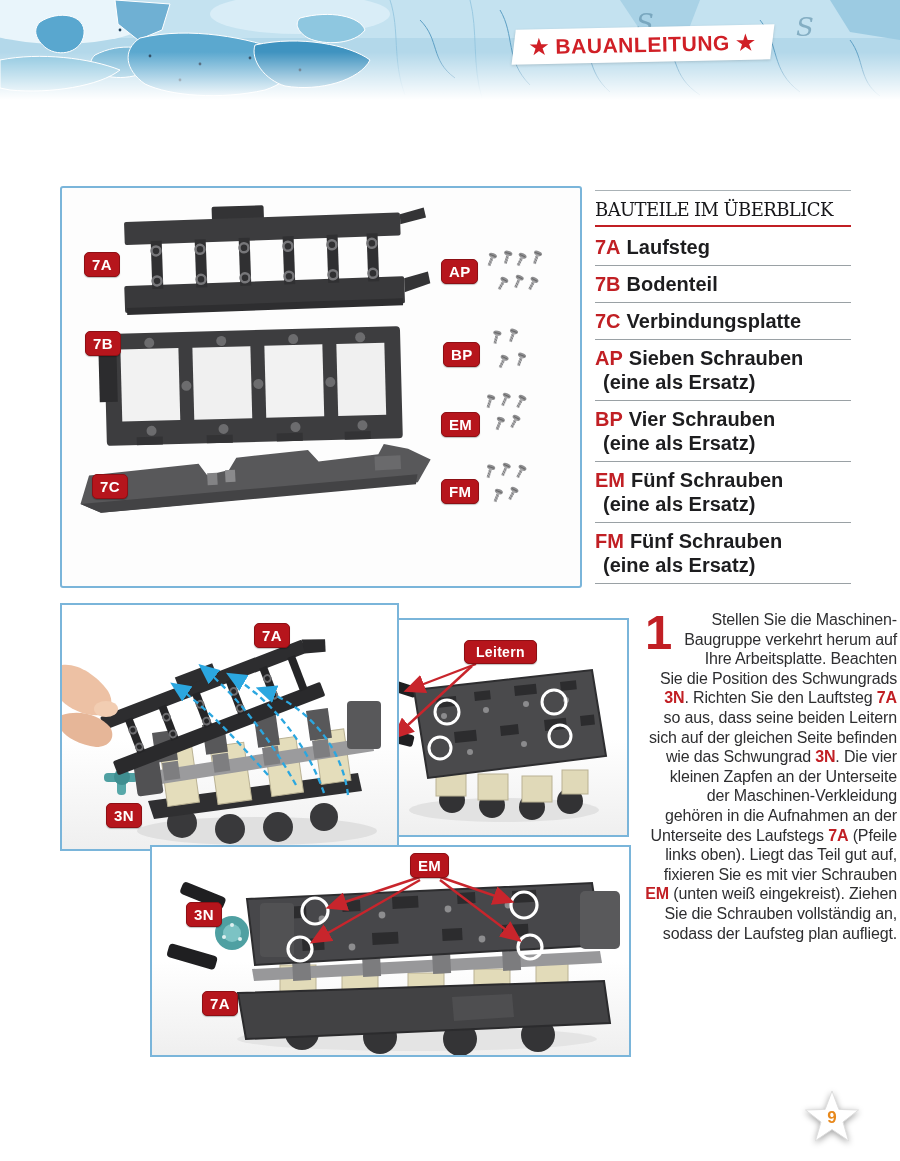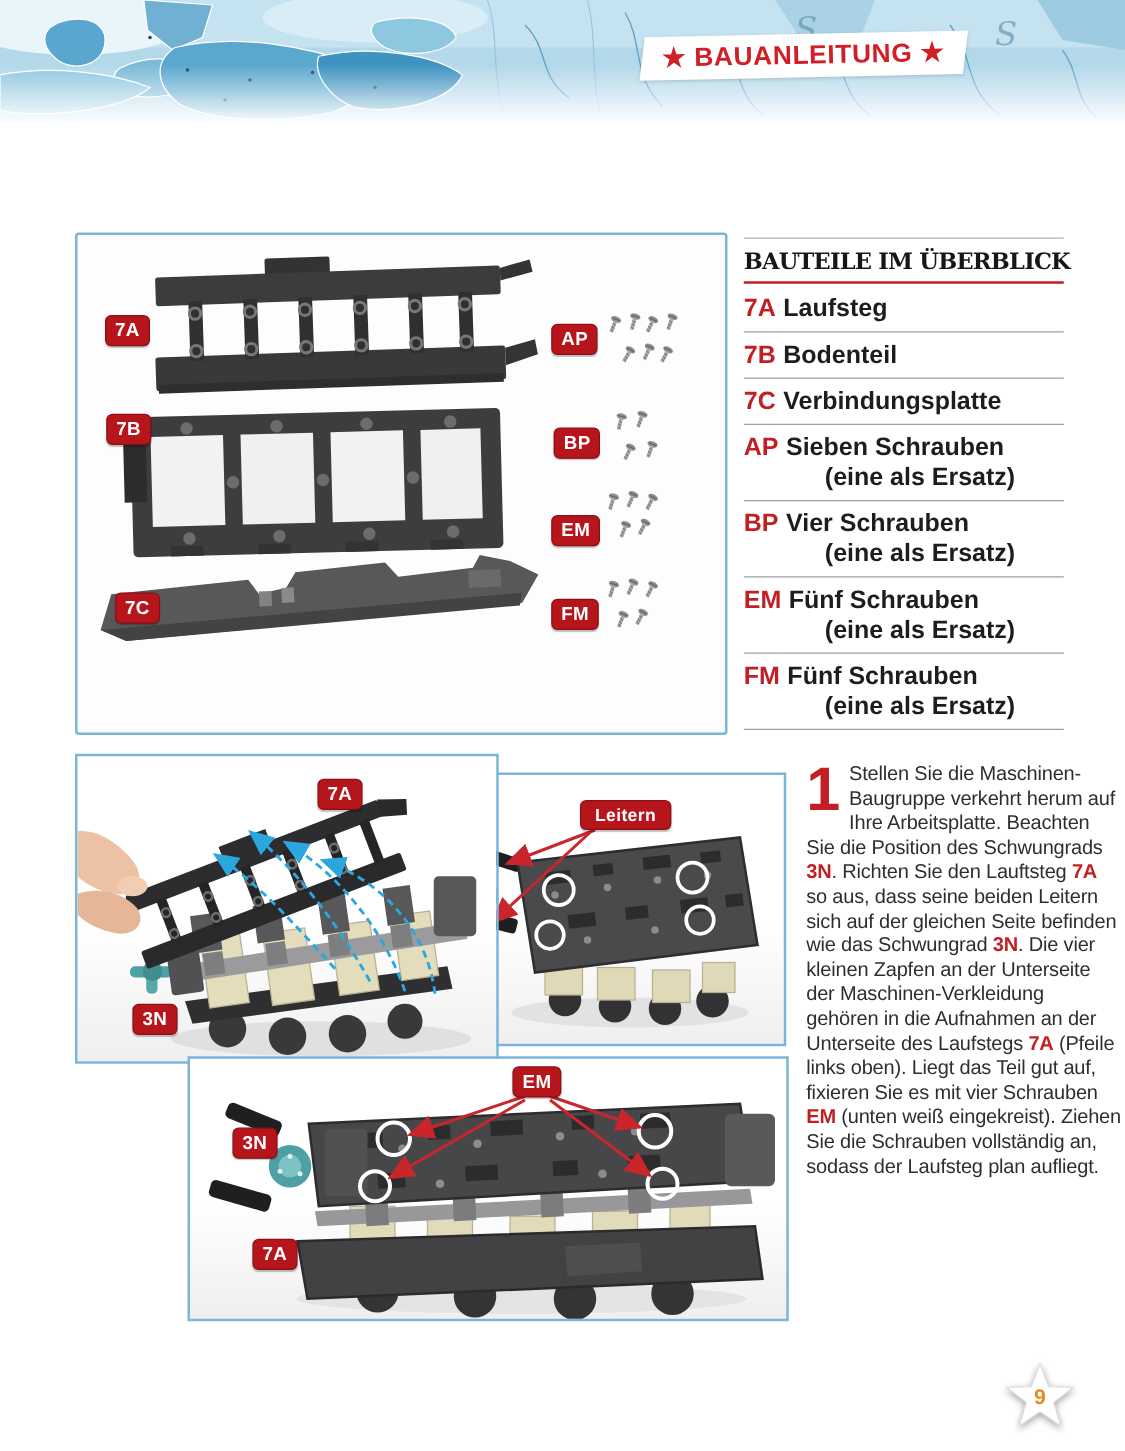--- a/index.html
+++ b/index.html
@@ -26,42 +26,42 @@
 
   
   .badge{position:absolute;background:#b6151c;color:#ffffff;font-weight:bold;font-size:15px;
          line-height:1;padding:4px 7px 4px;border-radius:5px;border:1px solid #8d0f14;
          font-family:"Liberation Sans",sans-serif;letter-spacing:.3px;box-shadow:0 1px 1px rgba(0,0,0,.25);}
   .badge-wide{padding:4px 11px;font-size:14px;}
 
   
   .sidebar{position:absolute;left:595px;top:190px;width:256px;}
   .sidebar-topline{height:1px;background:#aab2b6;}
-  .sidebar h2{margin:8px 0 5px;font-family:"DejaVu Serif",serif;font-weight:bold;
+  .sidebar h2{margin:8px 0 5px;font-family:"DejaVu Serif",serif;font-weight:normal;
               font-size:18px;letter-spacing:-.6px;color:#17171a;white-space:nowrap;}
   .red-rule{height:2px;background:#c11f24;margin-bottom:2px;}
   .sidebar ul{list-style:none;margin:0;padding:0;}
   .sidebar li{border-bottom:1px solid #9aa1a5;padding:7px 0 6px;font-size:20px;font-weight:bold;
               color:#1d1d1f;line-height:1.15;}
   .sidebar .code{color:#c11f24;margin-right:6px;}
-  .sidebar .note{display:block;margin-left:26px;margin-top:1px;text-align:center;}
+  .sidebar .note{display:block;margin-left:8px;margin-top:1px;}
 
   
   .photo{position:absolute;border:2px solid #7ab5da;background:linear-gradient(180deg,#ffffff 55%,#efefef 100%);}
   #photo2{left:372px;top:618px;width:253px;height:215px;z-index:1;text-align:center;}
   #photo1{left:60px;top:603px;width:335px;height:244px;z-index:2;}
   #photo3{left:150px;top:845px;width:477px;height:208px;z-index:3;}
   .photo svg{position:absolute;left:0;top:0;}
   .photo .badge{z-index:5;}
 
   
   .step{position:absolute;left:645px;top:610px;width:252px;}
   .dropcap{float:left;font-size:49px;font-weight:bold;color:#c11f24;line-height:.8;
            margin:3px 7px 0 0;font-family:"Liberation Sans",sans-serif;}
-  .step p{margin:0;font-size:16px;line-height:19.6px;color:#2e2e30;letter-spacing:-.15px;}
+  .step p{margin:0;font-size:16px;line-height:19.6px;color:#2e2e30;letter-spacing:-.15px;text-align:right;}
   .step p .code{font-weight:bold;color:#c11f24;}
 
   
   .page-star{position:absolute;left:800px;top:1086px;width:64px;height:64px;}
   .page-star .num{position:absolute;left:0;top:22px;width:64px;text-align:center;
                   color:#e8891d;font-weight:bold;font-size:17px;}
 </style>
 </head>
 <body>
 

